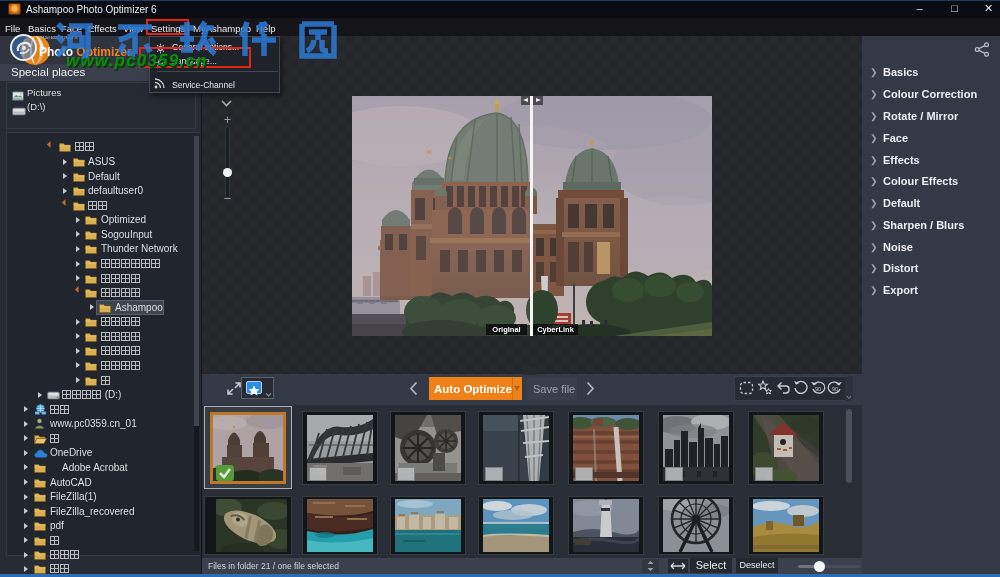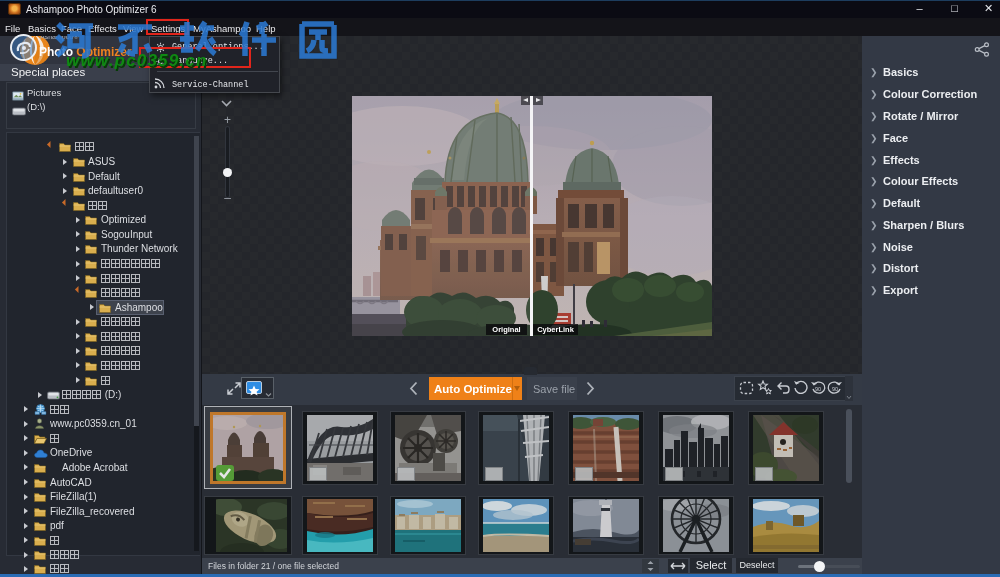--- a/index.html
+++ b/index.html
@@ -54,21 +54,21 @@
   #statustxt { left:6px; top:3px; font-size:8.5px; color:#d3d6db; }
   #blueline { left:0; top:574px; width:1000px; height:3px; background:#2a6cb5; }
 
   
   #rightpanel { left:862px; top:36px; width:138px; height:538px; background:#333945; }
   .ri { position:absolute; left:21px; font-size:11px; font-weight:bold; color:#eceef1; white-space:nowrap;}
   .rc { position:absolute; left:8px; font-size:9px; color:#9aa1ab; }
 
   
   #dropdown { left:149px; top:36px; width:131px; height:57px; background:#202229; border:1px solid #45484e;
-              box-shadow:2px 3px 6px rgba(0,0,0,.5);font-family:Liberation Mono, monospace;}
+              box-shadow:2px 3px 6px rgba(0,0,0,.5);}
   .di { position:absolute; left:22px; font-size:8.5px; color:#e2e4e8; }
   #redbox1 { left:146px; top:19px; width:43px; height:16px; border:2px solid #e1251b; }
   #redbox2 { left:139px; top:47px; width:112px; height:21px; border:2px solid #e1251b; }
 
   
   #wmtext { left:54px; top:19px; width:300px; height:42px; }
   #wmurl { left:66px; top:51px; font-size:17px; font-weight:bold; color:#0f8a12;
            text-shadow:1.5px 1.5px 0 #063c06; letter-spacing:1.2px; font-style:italic;}
 </style>
 </head>

